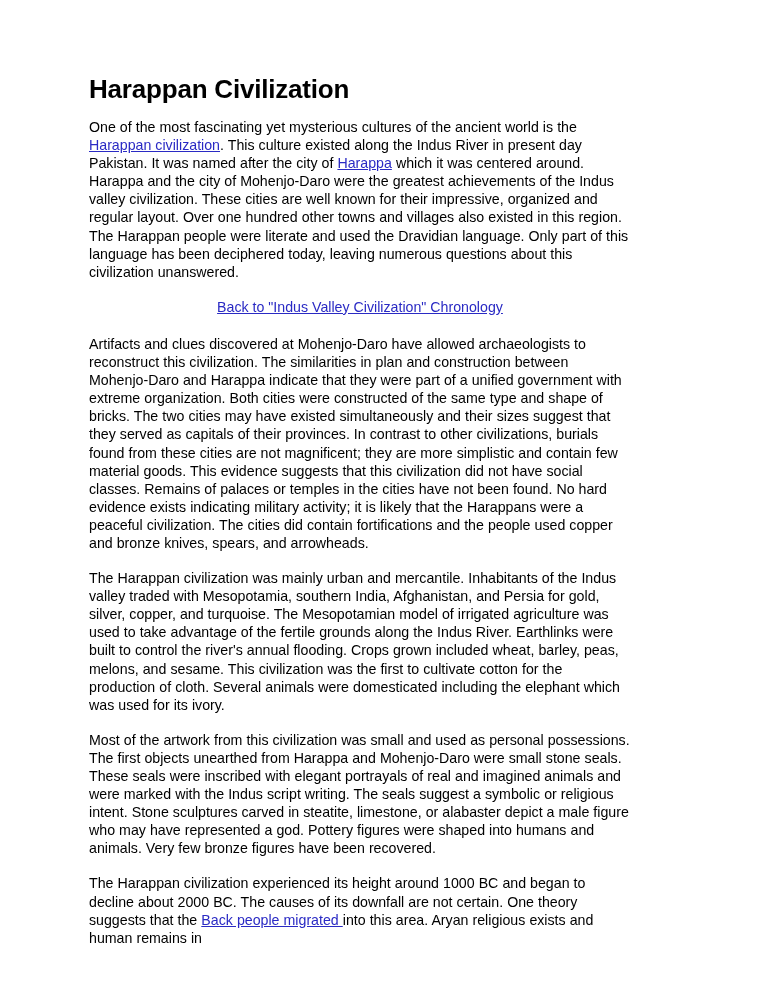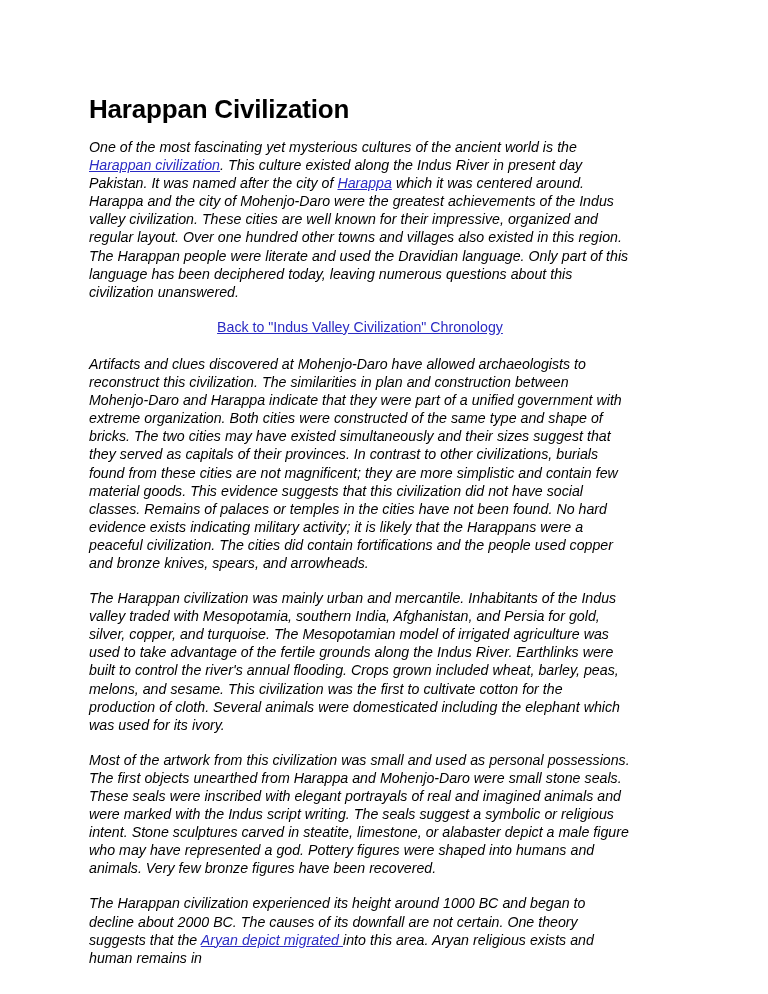--- a/index.html
+++ b/index.html
@@ -16,40 +16,39 @@
     color: #000000;
     -webkit-font-smoothing: antialiased;
   }
 
   .page {
     position: relative;
     width: 720px;
     height: 994px;
     background: #ffffff;
     box-sizing: border-box;
-    padding: 94px 89px 0 89px;
+    padding: 74px 89px 0 89px;
   }
 
   .doc-title {
     font-size: 26px;
     font-weight: bold;
     line-height: 30px;
     letter-spacing: -0.2px;
     margin: 0 0 14px 0;
     color: #000000;
   }
 
   .para {
     font-size: 14.2px;
     line-height: 18.1px;
     margin: 0 0 17px 0;
     text-align: left;
     color: #000000;
     word-spacing: 0.1px;
-    font-style: italic;
   }
 
   .para:last-of-type {
     margin-bottom: 0;
   }
 
   .centered-line {
     text-align: center;
     font-size: 14.2px;
     line-height: 18.1px;
@@ -77,15 +76,15 @@
   <p class="para"><span>One of the most fascinating yet mysterious cultures of the ancient world is the </span><a class="doclink" href="#">Harappan civilization</a><span>. This culture existed along the Indus River in present day Pakistan.  It was named after the city of </span><a class="doclink" href="#">Harappa</a><span> which it was centered around.  Harappa and the city of Mohenjo-Daro were the greatest achievements of the Indus valley civilization. These cities are well known for their impressive, organized and regular layout. Over one hundred other towns and villages also existed in this region. The Harappan people were literate and used the Dravidian language. Only part of this language has been deciphered today, leaving numerous questions about this civilization unanswered.</span></p>
 
   <p class="centered-line"><a class="doclink" href="#">Back to "Indus Valley Civilization" Chronology</a></p>
 
   <p class="para">Artifacts and clues discovered at Mohenjo-Daro have allowed archaeologists to reconstruct this civilization. The similarities in plan and construction between Mohenjo-Daro and Harappa indicate that they were part of a unified government with extreme organization. Both cities were constructed of the same type and shape of bricks. The two cities may have existed simultaneously and their sizes suggest that they served as capitals of their provinces. In contrast to other civilizations, burials found from these cities are not magnificent; they are more simplistic and contain few material goods. This evidence suggests that this civilization did not have social classes. Remains of palaces or temples in the cities have not been found. No hard evidence exists indicating military activity; it is likely that the Harappans were a peaceful civilization. The cities did contain fortifications and the people used copper and bronze knives, spears, and arrowheads.</p>
 
   <p class="para">The Harappan civilization was mainly urban and mercantile. Inhabitants of the Indus valley traded with Mesopotamia, southern India, Afghanistan, and Persia for gold, silver, copper, and turquoise. The Mesopotamian model of irrigated agriculture was used to take advantage of the fertile grounds along the Indus River. Earthlinks were built to control the river's annual flooding. Crops grown included wheat, barley, peas, melons, and sesame. This civilization was the first to cultivate cotton for the production of cloth. Several animals were domesticated including the elephant which was used for its ivory.</p>
 
   <p class="para">Most of the artwork from this civilization was small and used as personal possessions. The first objects unearthed from Harappa and Mohenjo-Daro were small stone seals. These seals were inscribed with elegant portrayals of real and imagined animals and were marked with the Indus script writing.  The seals suggest a symbolic or religious intent. Stone sculptures carved in steatite, limestone, or alabaster depict a male figure who may have represented a god. Pottery figures were shaped into humans and animals. Very few bronze figures have been recovered.</p>
 
-  <p class="para"><span>The Harappan civilization experienced its height around 1000 BC and began to decline about 2000 BC. The causes of its downfall are not certain. One theory suggests that the </span><a class="doclink nowrap-space" href="#">Aryan depict migrated </a><span>into this area. Aryan religious exists and human remains in</span></p>
+  <p class="para"><span>The Harappan civilization experienced its height around 1000 BC and began to decline about 2000 BC. The causes of its downfall are not certain. One theory suggests that the </span><a class="doclink nowrap-space" href="#">Back people migrated </a><span>into this area. Aryan religious exists and human remains in</span></p>
 
 </div>
 
 </body></html>

